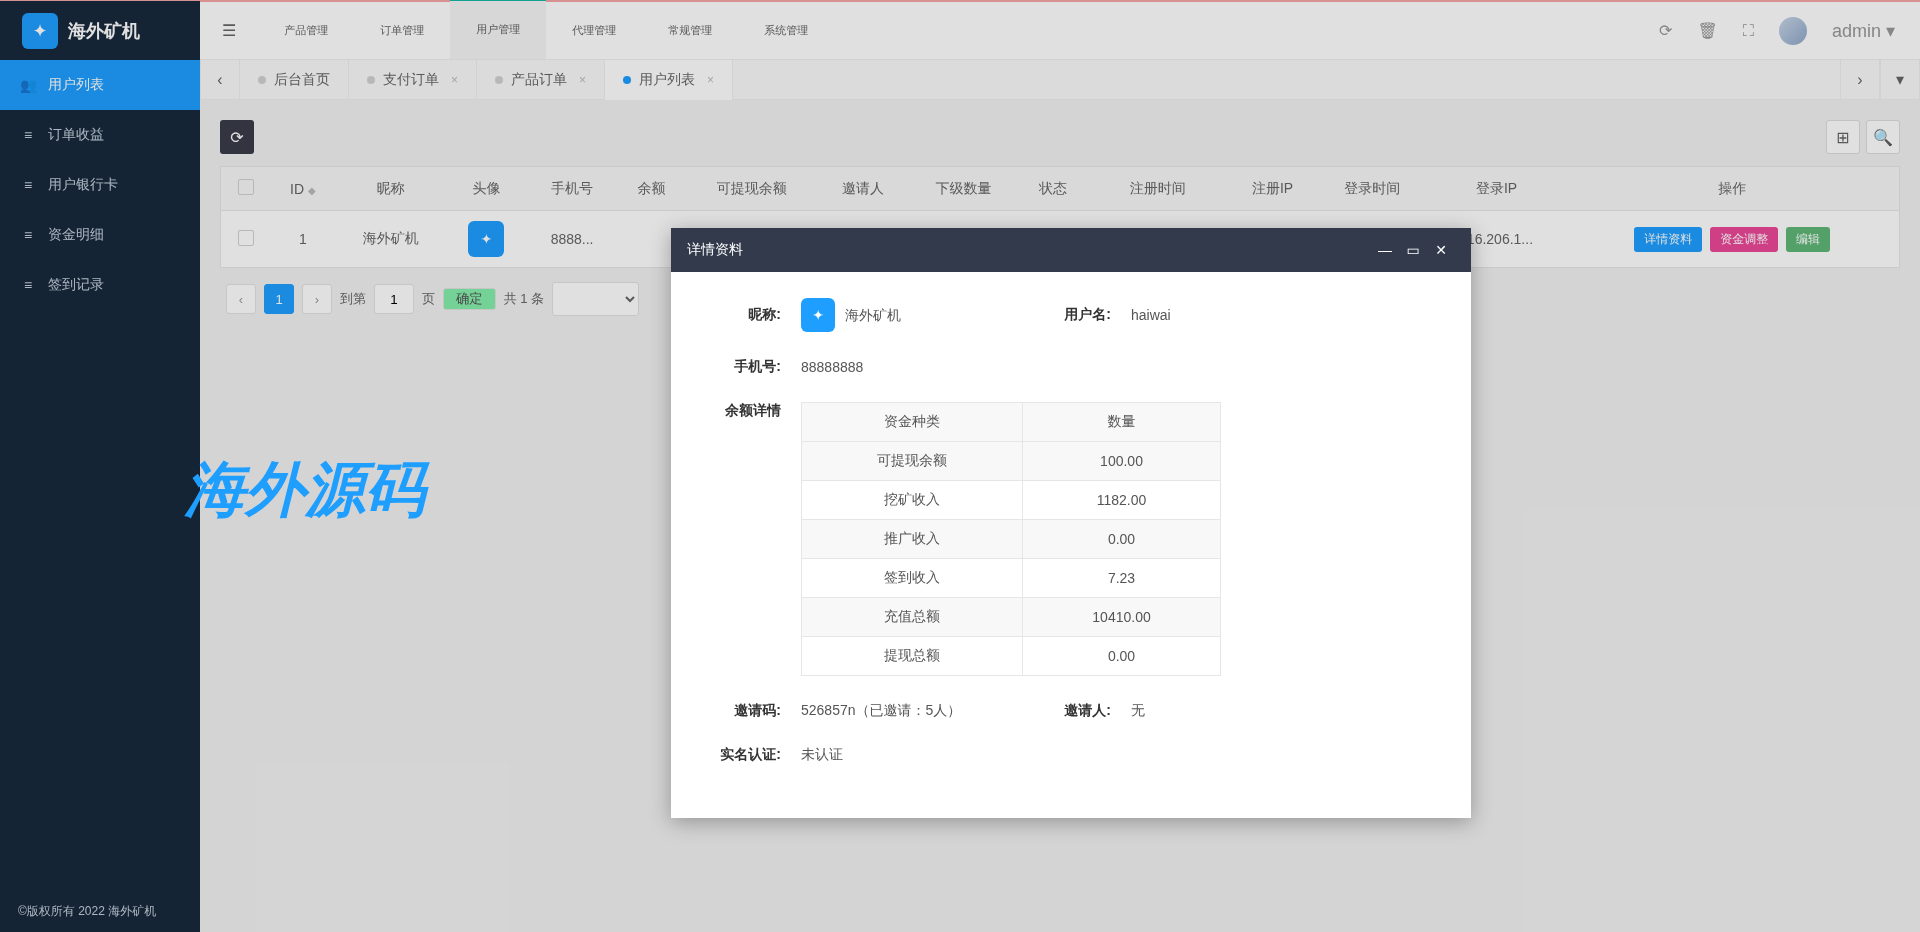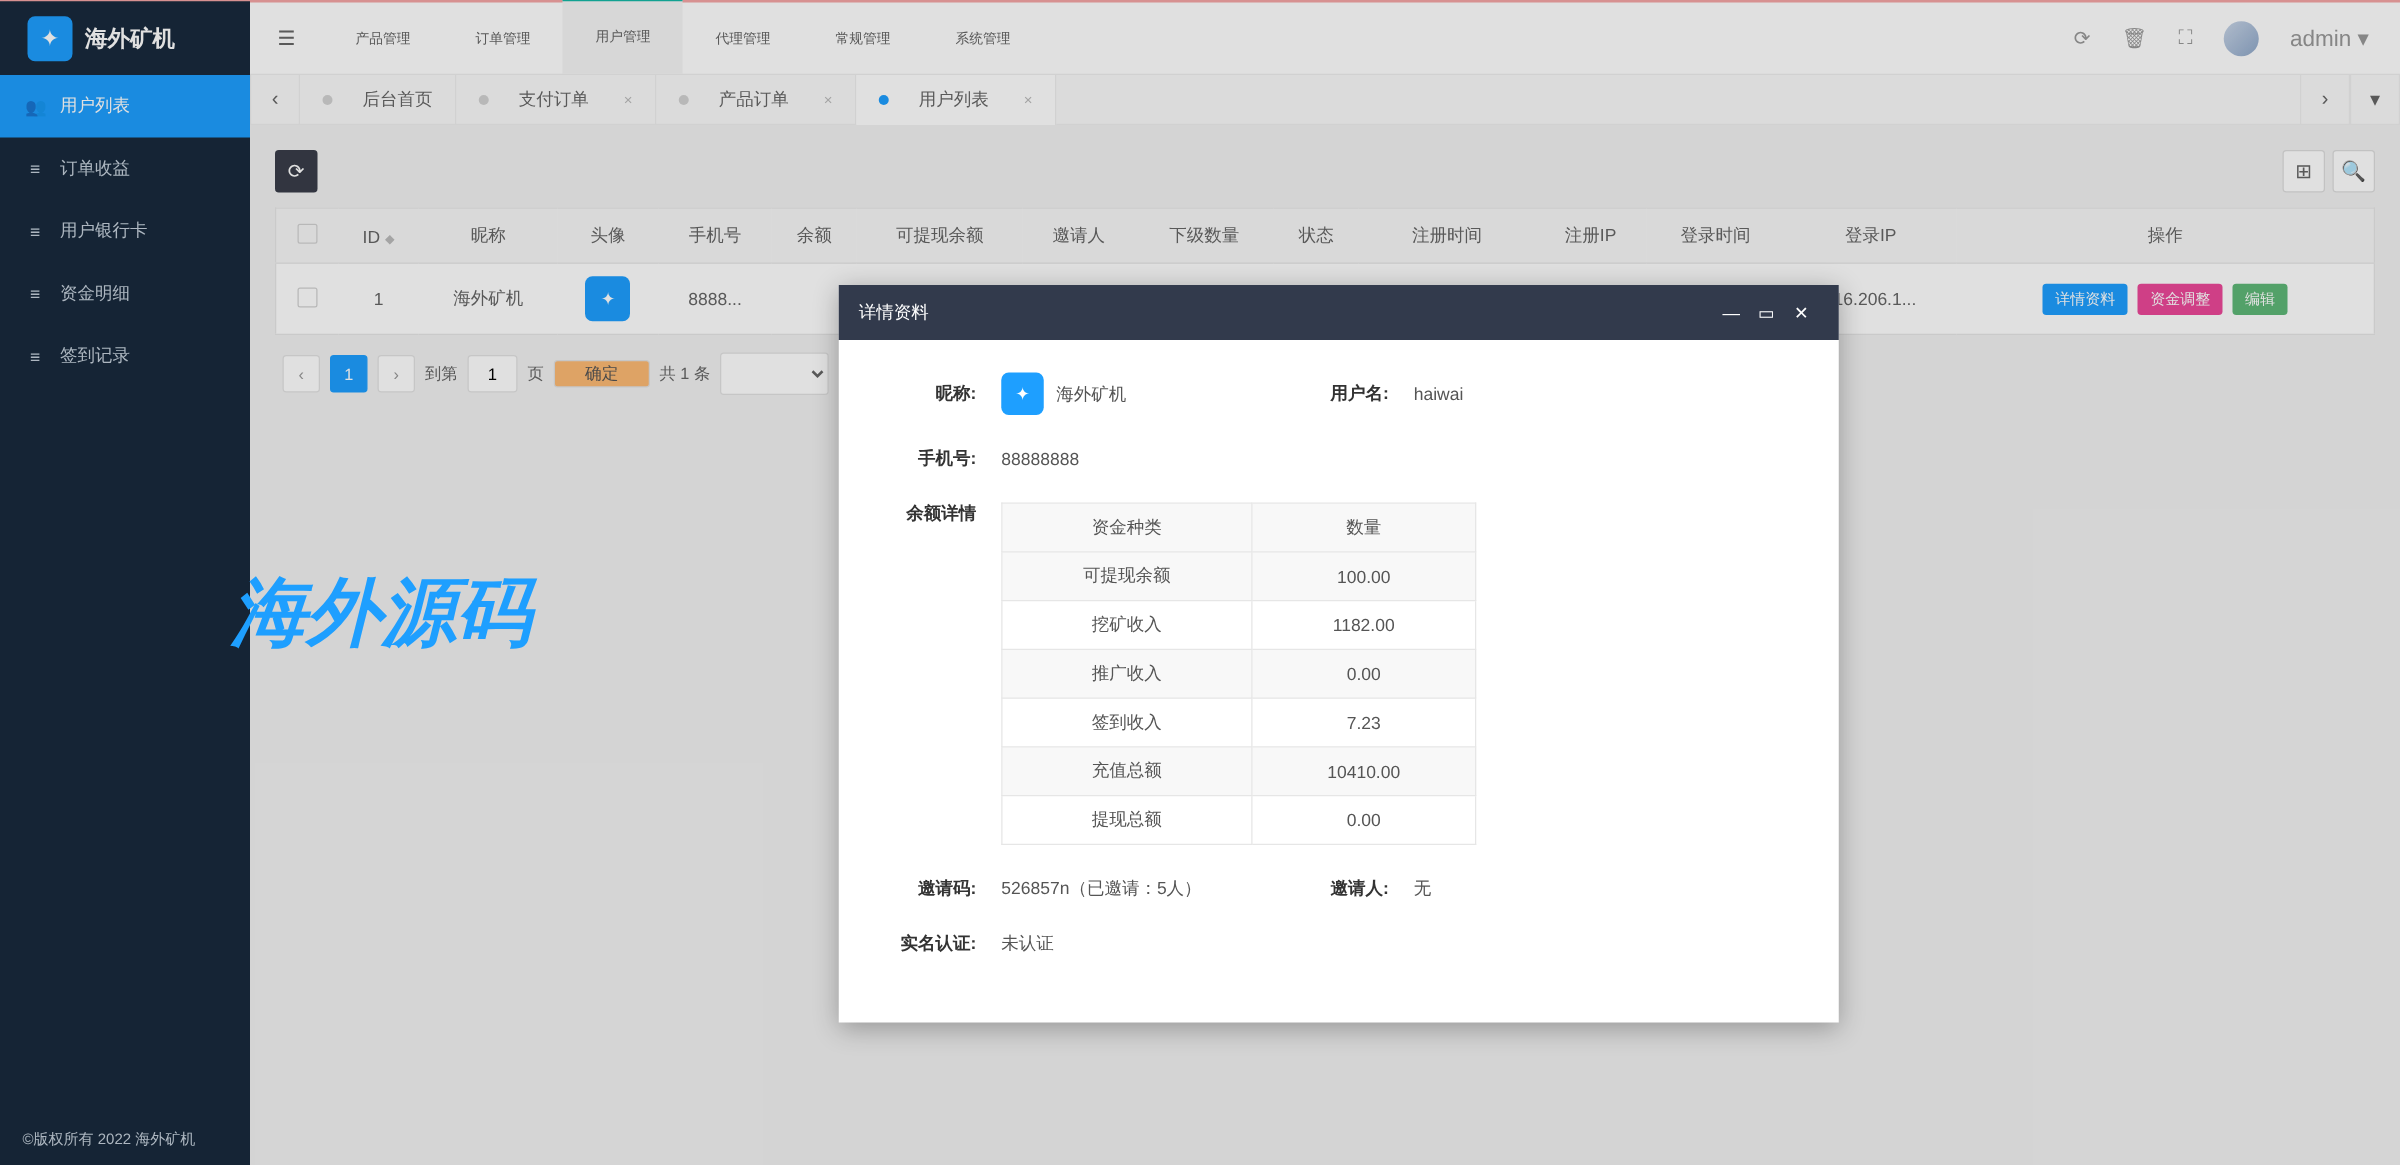--- a/index.html
+++ b/index.html
@@ -18,21 +18,21 @@
 .user-label{color:#999;font-size:18px}
 .sidebar{position:absolute;left:0;top:60px;width:200px;height:calc(100% - 60px);background:#192a3d}
 .side-item{height:50px;display:flex;align-items:center;gap:12px;padding:0 20px;color:#c5d0db;font-size:14px;cursor:pointer}
 .side-item.active{background:#1e9fff;color:#fff}
 .side-item .icon{width:16px;text-align:center}
 .footer{position:absolute;bottom:0;left:0;width:200px;padding:12px 18px;color:#c5d0db;font-size:12px}
 .main{position:absolute;left:200px;top:60px;right:0;bottom:0;display:flex;flex-direction:column}
 .tabbar{height:40px;background:#fafafa;border-bottom:1px solid #eee;display:flex;align-items:center}
 .tab-scroll-left,.tab-scroll-right,.tab-menu{width:40px;height:40px;display:flex;align-items:center;justify-content:center;color:#666;cursor:pointer;border-left:1px solid #eee;border-right:1px solid #eee}
 .tabs{flex:1;display:flex;height:100%}
-.tab{height:40px;display:flex;align-items:center;gap:24px;padding:0 18px;color:#666;font-size:14px;cursor:pointer;border-right:1px solid #eee}
+.tab{height:40px;display:flex;align-items:center;gap:8px;padding:0 18px;color:#666;font-size:14px;cursor:pointer;border-right:1px solid #eee}
 .tab.active{background:#fff}
 .tab-dot{width:8px;height:8px;border-radius:50%;background:#d2d2d2}
 .tab.active .tab-dot{background:#1e9fff}
 .tab-close{color:#bbb;font-size:12px;margin-left:4px}
 .content{flex:1;padding:20px;position:relative}
 .toolbar{display:flex;justify-content:space-between;margin-bottom:12px}
 .btn-dark{width:34px;height:34px;background:#393d49;color:#fff;border-radius:3px;display:flex;align-items:center;justify-content:center;cursor:pointer}
 .btn-outline{width:34px;height:34px;border:1px solid #ddd;background:#fff;border-radius:3px;display:flex;align-items:center;justify-content:center;cursor:pointer;color:#666}
 .btn-group{display:flex;gap:6px}
 .table{width:100%;background:#fff;border:1px solid #e6e6e6;border-collapse:collapse;font-size:14px}
@@ -41,34 +41,34 @@
 .checkbox{width:16px;height:16px;border:1px solid #d2d2d2;display:inline-block;border-radius:2px}
 .avatar-cell{width:36px;height:36px;background:#1e9fff;border-radius:6px;display:inline-flex;align-items:center;justify-content:center;color:#fff}
 .btn-sm{display:inline-block;padding:4px 10px;border-radius:3px;color:#fff;font-size:12px;cursor:pointer;margin:0 2px}
 .btn-primary{background:#1e9fff}
 .btn-info{background:#ec4899}
 .btn-edit{background:#5fb878}
 .pager{display:flex;align-items:center;gap:8px;padding:14px 6px;font-size:13px;color:#666}
 .pager-btn{width:30px;height:30px;border:1px solid #e2e2e2;background:#fff;border-radius:3px;display:flex;align-items:center;justify-content:center;cursor:pointer;color:#999}
 .pager-btn.active{background:#1e9fff;color:#fff;border-color:#1e9fff}
 .pager-input{width:40px;height:30px;border:1px solid #e2e2e2;border-radius:3px;text-align:center}
-.pager-confirm{height:22px;padding:0 24px;border:1px solid #e2e2e2;background:#fdba74;border-radius:3px;cursor:pointer;color:#555}
+.pager-confirm{height:22px;padding:0 12px;border:1px solid #e2e2e2;background:#86efac;border-radius:3px;cursor:pointer;color:#555}
 .pager-select{height:30px;border:1px solid #e2e2e2;border-radius:3px;padding:16px 8px;background:#fff;color:#666}
 .overlay{position:absolute;inset:0;background:rgba(0,0,0,0.12)}
 .modal{position:absolute;left:671px;top:228px;width:800px;height:590px;background:#fff;box-shadow:0 4px 20px rgba(0,0,0,0.3);display:flex;flex-direction:column}
 .modal-head{height:44px;background:#323a4c;color:#fff;display:flex;align-items:center;padding:0 16px;font-size:14px}
 .modal-head .spacer{flex:1}
 .modal-head .win-btn{width:28px;text-align:center;cursor:pointer;font-size:14px}
 .modal-body{flex:1;padding:26px 34px;overflow:auto;font-size:14px;color:#333}
 .row{display:flex;margin-bottom:26px}
 .field{display:flex;align-items:center;gap:20px;min-width:330px}
 .label{width:76px;text-align:right;color:#333;font-weight:600}
 .val{color:#555}
 .user-av{width:34px;height:34px;background:#1e9fff;border-radius:6px;display:inline-flex;align-items:center;justify-content:center;color:#fff;margin-right:10px}
-.detail-table{border:1px solid #e6e6e6;border-collapse:collapse;width:380px}
+.detail-table{border:1px solid #e6e6e6;border-collapse:collapse;width:420px}
 .detail-table th,.detail-table td{border:1px solid #e6e6e6;padding:10px 20px;text-align:center;font-size:14px;color:#555}
 .detail-table th{background:#f8f8f8;font-weight:400}
 .detail-table tr:nth-child(odd) td{background:#f8f8f8}
 .detail-table tr:nth-child(even) td{background:#fff}
 .watermark{position:absolute;left:185px;top:450px;font-size:60px;font-style:italic;font-weight:700;color:#1e9fff;pointer-events:none;font-family:Liberation Serif, serif}
 .sort-icon{font-size:10px;color:#bbb;margin-left:4px}
 </style>
 </head>
 <body>
 

